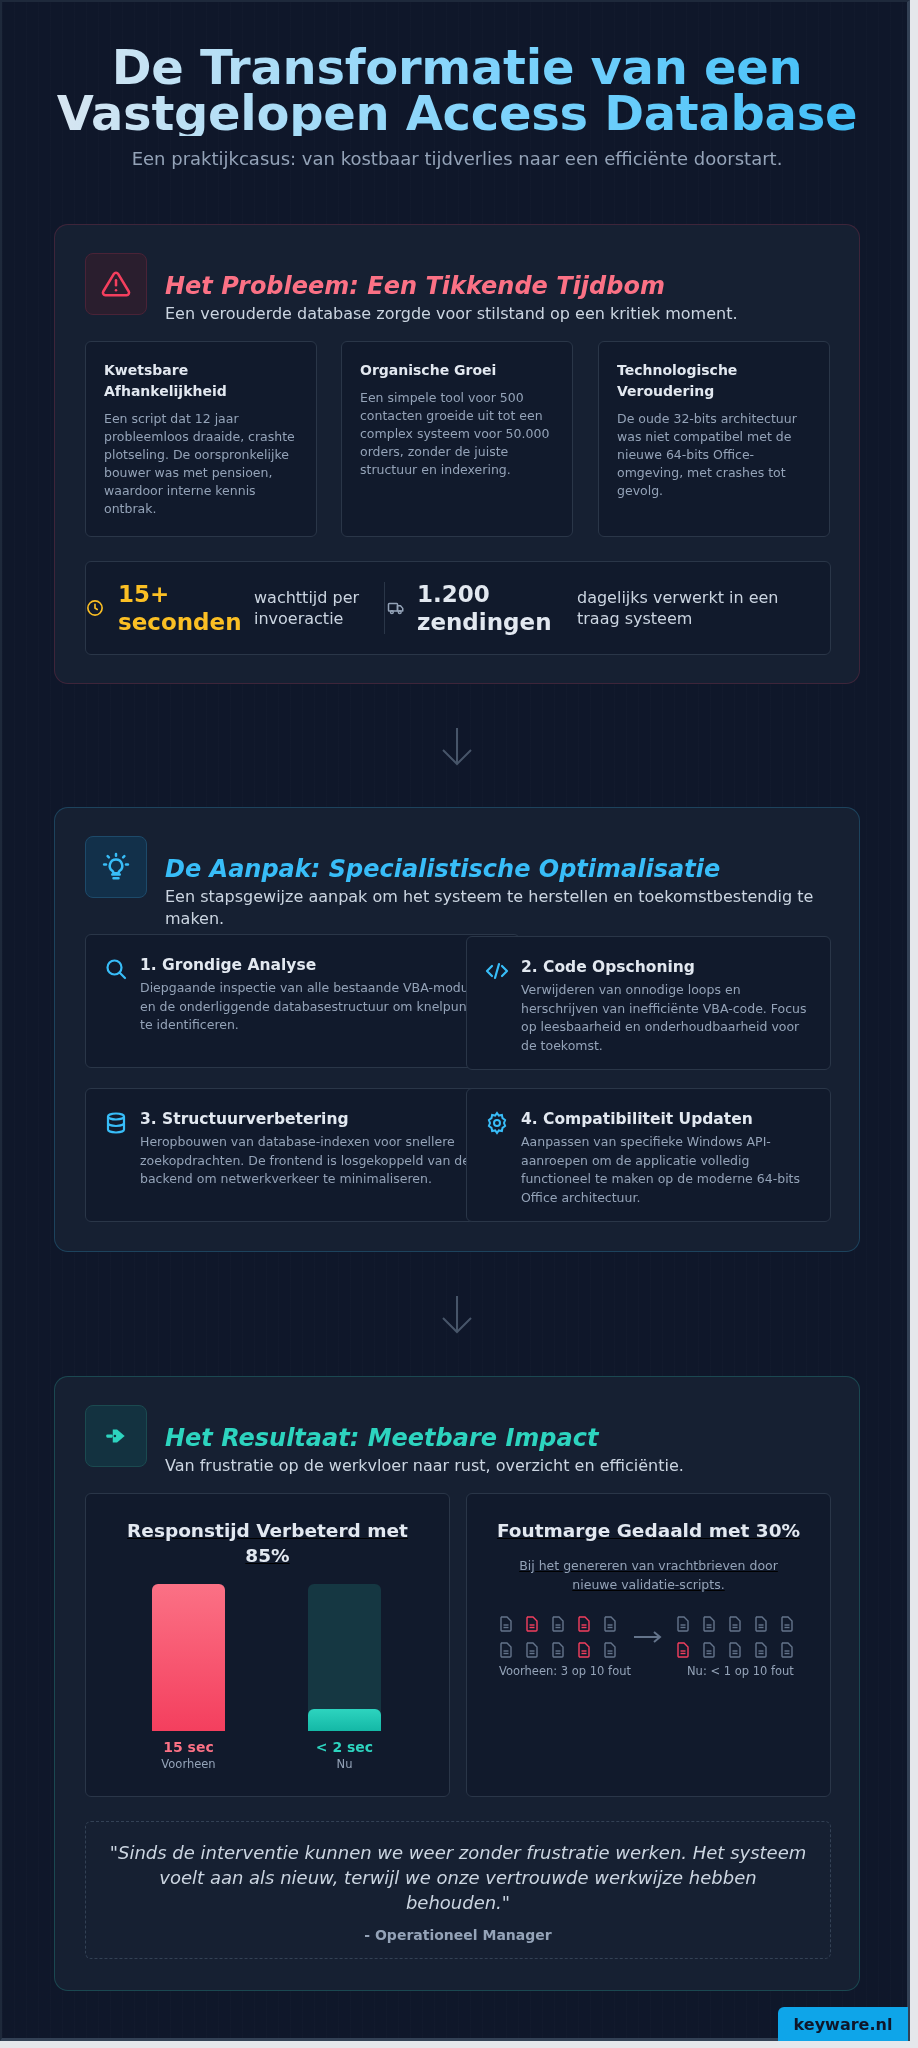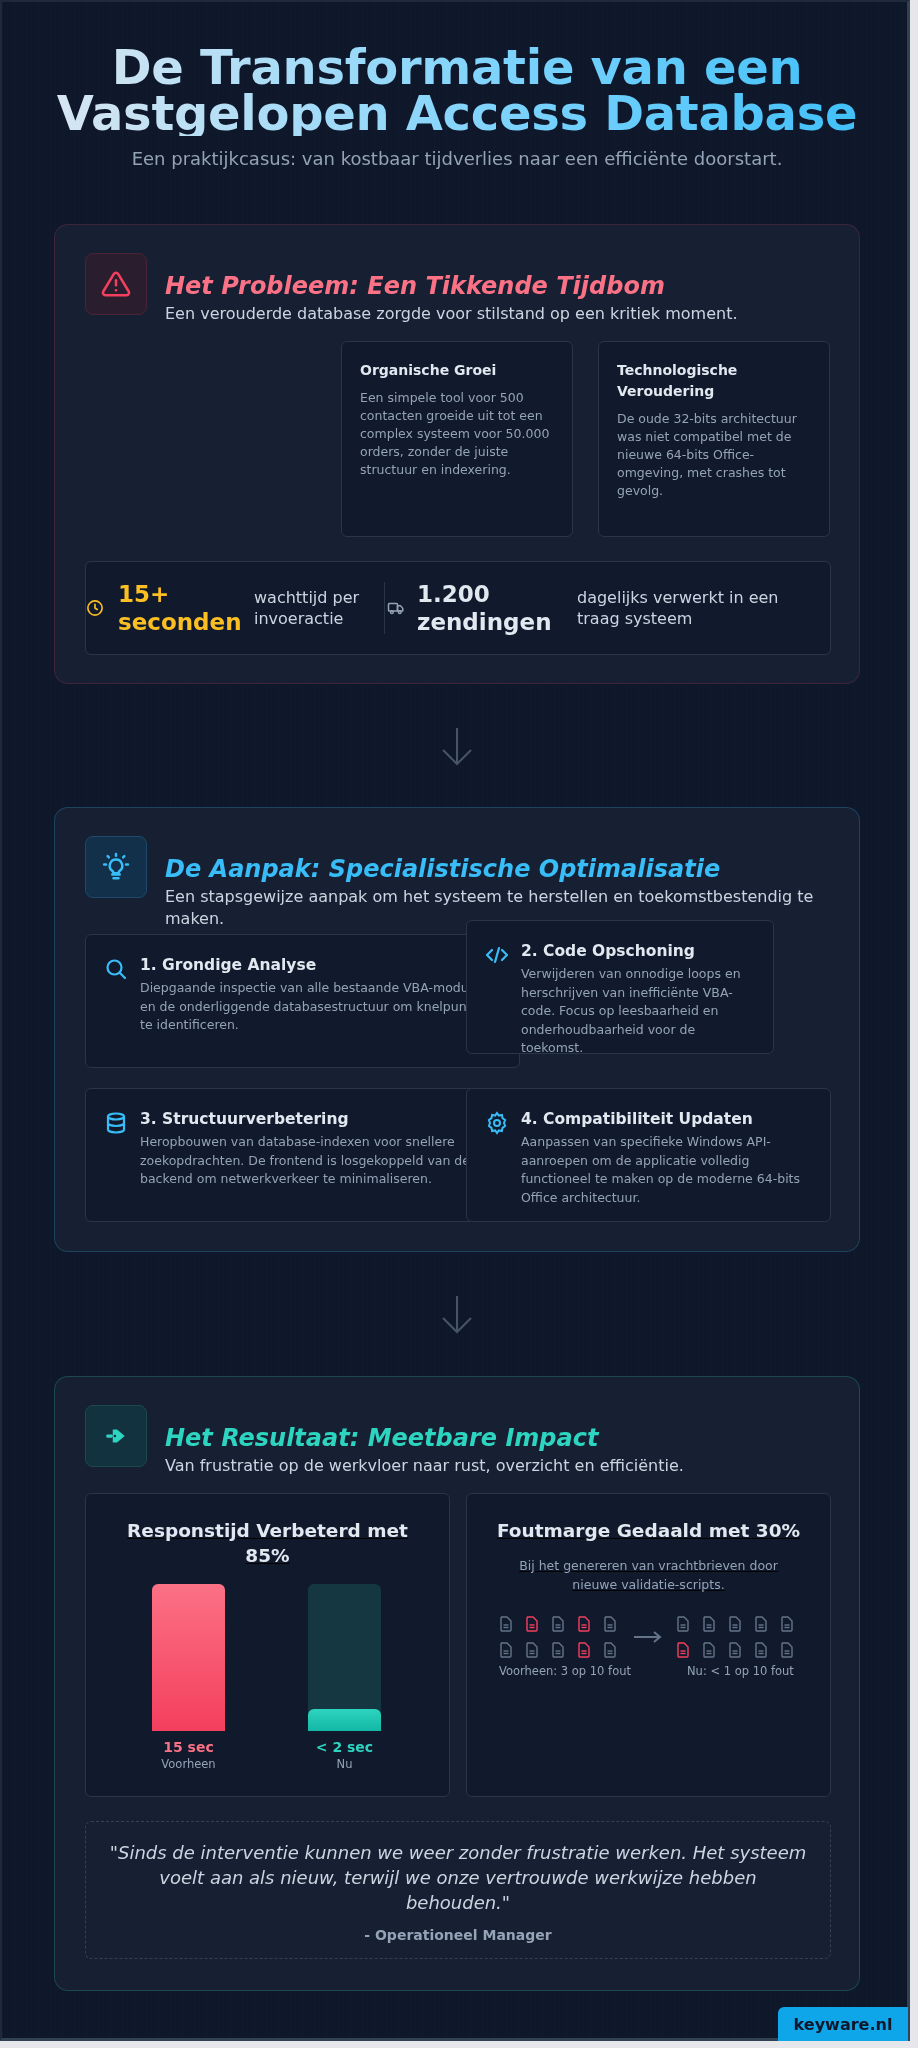--- a/index.html
+++ b/index.html
@@ -111,20 +111,24 @@
           <line x1="12" y1="9" x2="12" y2="13"></line>
             <line x1="12" y1="17" x2="12.01" y2="17"></line>
         </svg>
       </div>
       <div class="sec-titles">
         <h2>Het Probleem: Een Tikkende Tijdbom</h2>
         <p>Een verouderde database zorgde voor stilstand op een kritiek moment.</p>
       </div>
     </div>
 
+    <div class="sub p-card" style="left:30px">
+      <h3>Kwetsbare Afhankelijkheid</h3>
+      <p>Een script dat 12 jaar probleemloos draaide, crashte plotseling. De oorspronkelijke bouwer was met pensioen, waardoor interne kennis ontbrak.</p>
+    </div>
     <div class="sub p-card" style="left:286px">
       <h3>Organische Groei</h3>
       <p>Een simpele tool voor 500 contacten groeide uit tot een complex systeem voor 50.000 orders, zonder de juiste structuur en indexering.</p>
     </div>
     <div class="sub p-card" style="left:543px">
       <h3 style="width:150px">Technologische Veroudering</h3>
       <p>De oude 32-bits architectuur was niet compatibel met de nieuwe 64-bits Office-omgeving, met crashes tot gevolg.</p>
     </div>
 
     <div class="sub stats">
@@ -175,21 +179,21 @@
     </div>
 
     <div class="sub a-card" style="left:30px;top:126px">
       <svg class="ico" viewBox="0 0 24 24" fill="none" stroke="#38bdf8" stroke-width="2.2" stroke-linecap="round">
           <circle cx="10.5" cy="10.5" r="7"></circle>
           <line x1="15.5" y1="15.5" x2="21" y2="21"></line>
         </svg>
       <h3>1. Grondige Analyse</h3>
       <p>Diepgaande inspectie van alle bestaande VBA-modules en de onderliggende databasestructuur om knelpunten te identificeren.</p>
     </div>
-    <div class="sub a-card" style="left:411px;top:112px;width:308px">
+    <div class="sub a-card" style="left:411px;top:128px;width:365px">
       <svg class="ico" viewBox="0 0 24 24" fill="none" stroke="#38bdf8" stroke-width="2.2" stroke-linecap="round" stroke-linejoin="round">
           <polyline points="7 7 2 12 7 17"></polyline>
           <polyline points="17 7 22 12 17 17"></polyline>
           <line x1="14" y1="5" x2="10" y2="19"></line>
         </svg>
       <h3>2. Code Opschoning</h3>
       <p>Verwijderen van onnodige loops en herschrijven van inefficiënte VBA-code. Focus op leesbaarheid en onderhoudbaarheid voor de toekomst.</p>
     </div>
     <div class="sub a-card" style="left:30px;top:280px">
       <svg class="ico" viewBox="0 0 24 24" fill="none" stroke="#38bdf8" stroke-width="2.2">

